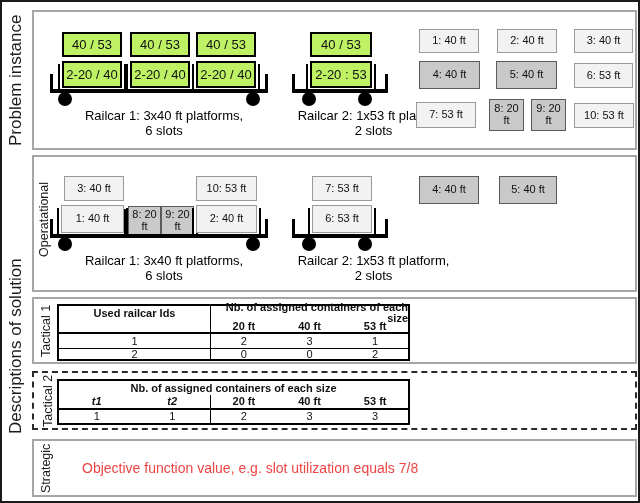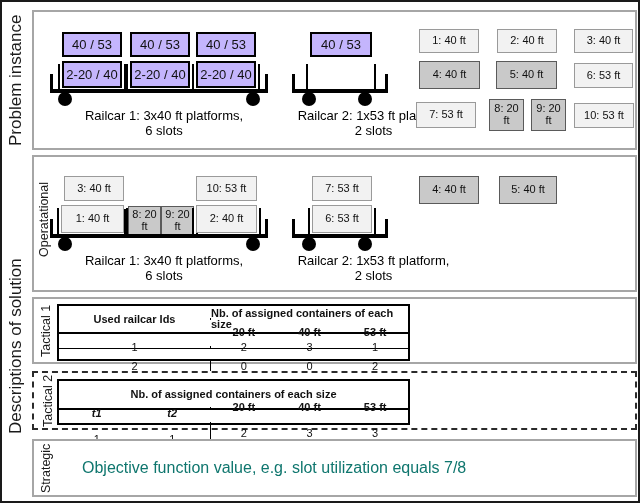--- a/index.html
+++ b/index.html
@@ -20,40 +20,40 @@
     position:absolute;left:30px;width:605px;background:#fff;
     border:2px solid #a6a6a6;box-sizing:border-box;
   }
   .panel.dashed{border:2px dashed #2b2b2b;}
   .box{
     position:absolute;box-sizing:border-box;display:flex;align-items:center;
     justify-content:center;text-align:center;font-size:11px;line-height:1.05;color:#111;
   }
   .light{background:#f2f2f2;border:1px solid #9a9a9a;}
   .medium{background:#c9c9c9;border:1px solid #5a5a5a;}
-  .plat{background:#c4b5fd;border:2px solid #000;font-size:13px;}
+  .plat{background:#bef264;border:2px solid #000;font-size:13px;}
   .tray{position:absolute;box-sizing:border-box;border:2px solid #000;border-top:none;}
   .deck{position:absolute;box-sizing:border-box;border:3px solid #000;border-top:none;border-bottom-width:4px;}
   .wheel{position:absolute;width:14px;height:14px;border-radius:50%;background:#000;}
   .cap{position:absolute;text-align:center;font-size:13px;line-height:1.18;color:#000;}
   .dtable{
     position:absolute;display:flex;flex-direction:column;background:#fff;
     border:2px solid #000;box-sizing:border-box;font-size:11px;
   }
   .trow{display:flex;flex:none;}
   .trow.grow{flex:1;}
-  .tcell{display:flex;align-items:center;justify-content:center;text-align:left;line-height:1;margin-top:12px;}
+  .tcell{display:flex;align-items:center;justify-content:center;text-align:right;line-height:1;}
   .g1{width:152px;flex:none;border-right:1px solid #000;box-sizing:border-box;}
   .g1 .half{flex:1;}
   .g2{flex:1;display:flex;}
   .g2 .third{flex:1;}
   .bold{font-weight:bold;}
   .hl2{border-bottom:2px solid #000;}
   .hl1{border-bottom:1px solid #000;}
-  .stratline{position:absolute;left:48px;top:0;height:100%;display:flex;align-items:center;font-size:16px;color:#0f766e;}
+  .stratline{position:absolute;left:48px;top:0;height:100%;display:flex;align-items:center;font-size:14px;color:#ef4444;}
 </style>
 </head>
 <body>
 
 <div class="figure">
 
   <div class="vlabel outerlabel" style="top:8px;height:140px;">Problem instance</div>
   <div class="vlabel outerlabel" style="top:233px;height:222px;">Descriptions of solution</div>
 
   <div class="panel" style="top:8px;height:140px;">
@@ -72,20 +72,21 @@
 
     <div class="deck" style="left:16px;top:62px;width:218px;height:19px;"></div>
     <div class="wheel" style="left:24px;top:80px;"></div>
     <div class="wheel" style="left:212px;top:80px;"></div>
     <div class="cap" style="left:25px;top:96px;width:210px;">
       <div>Railcar 1: 3x40 ft platforms,</div>
       <div>6 slots</div>
     </div>
 
     <div class="box plat" style="left:276px;top:20px;width:62px;height:25px;">40 / 53</div>
+    <div class="box plat" style="left:276px;top:49px;width:62px;height:27px;">2-20 : 53</div>
     <div class="tray" style="left:272px;top:52px;width:70px;height:29px;"></div>
     <div class="deck" style="left:258px;top:62px;width:96px;height:19px;"></div>
     <div class="wheel" style="left:268px;top:80px;"></div>
     <div class="wheel" style="left:324px;top:80px;"></div>
     <div class="cap" style="left:252px;top:96px;width:175px;">
       <div>Railcar 2: 1x53 ft platform,</div>
       <div>2 slots</div>
     </div>
 
     <div class="box light" style="left:385px;top:17px;width:60px;height:24px;">1: 40 ft</div>

